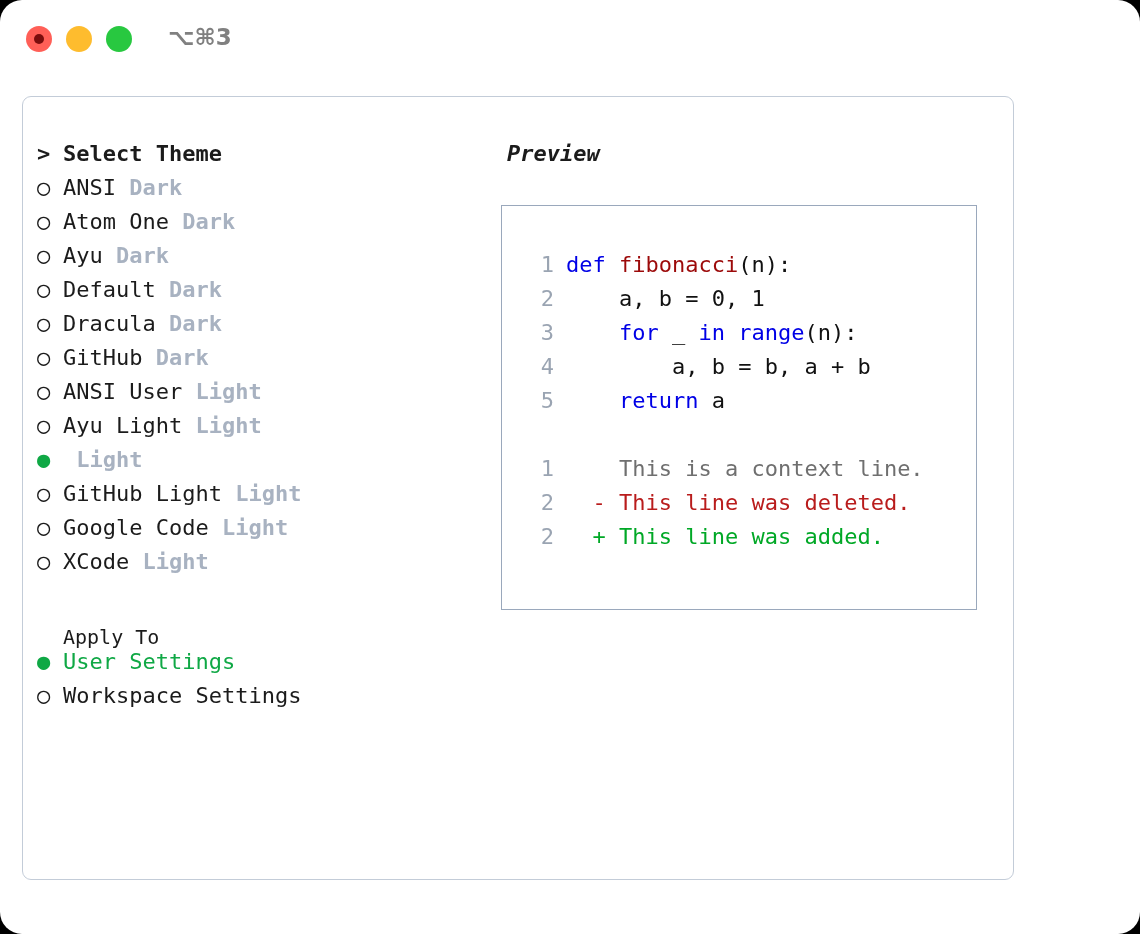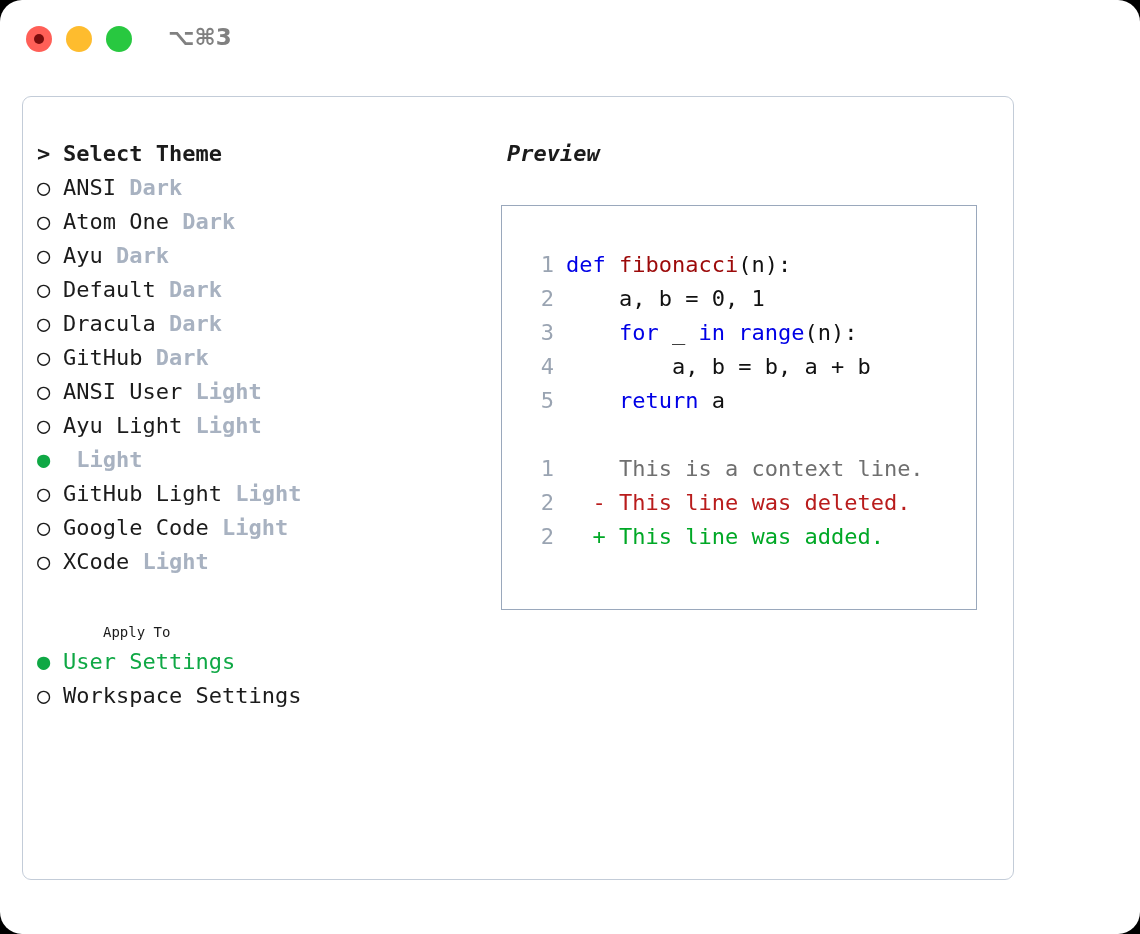--- a/index.html
+++ b/index.html
@@ -100,26 +100,25 @@
   }
   .row .name   { color: #1b1b1b; }
   .row .badge  { color: #a8b2c1; font-weight: bold; }
   .row.selected .marker,
   .row.selected .name { color: #0fa845; }
 
   .section-gap { height: 32px; }
 
   .section-label {
     display: flex;
-    align-items: center;
+    align-items: flex-end;
     height: 34px;
-    font-size: 14px;
+    font-size: 20px;
     color: #1b1b1b;
     white-space: pre;
-    gap: 40px;
   }
 
   .hint {
     margin-top: 28px;
     width: 405px;
     font-size: 21px;
     line-height: 34px;
     color: #a8b2c1;
     white-space: normal;
   }

